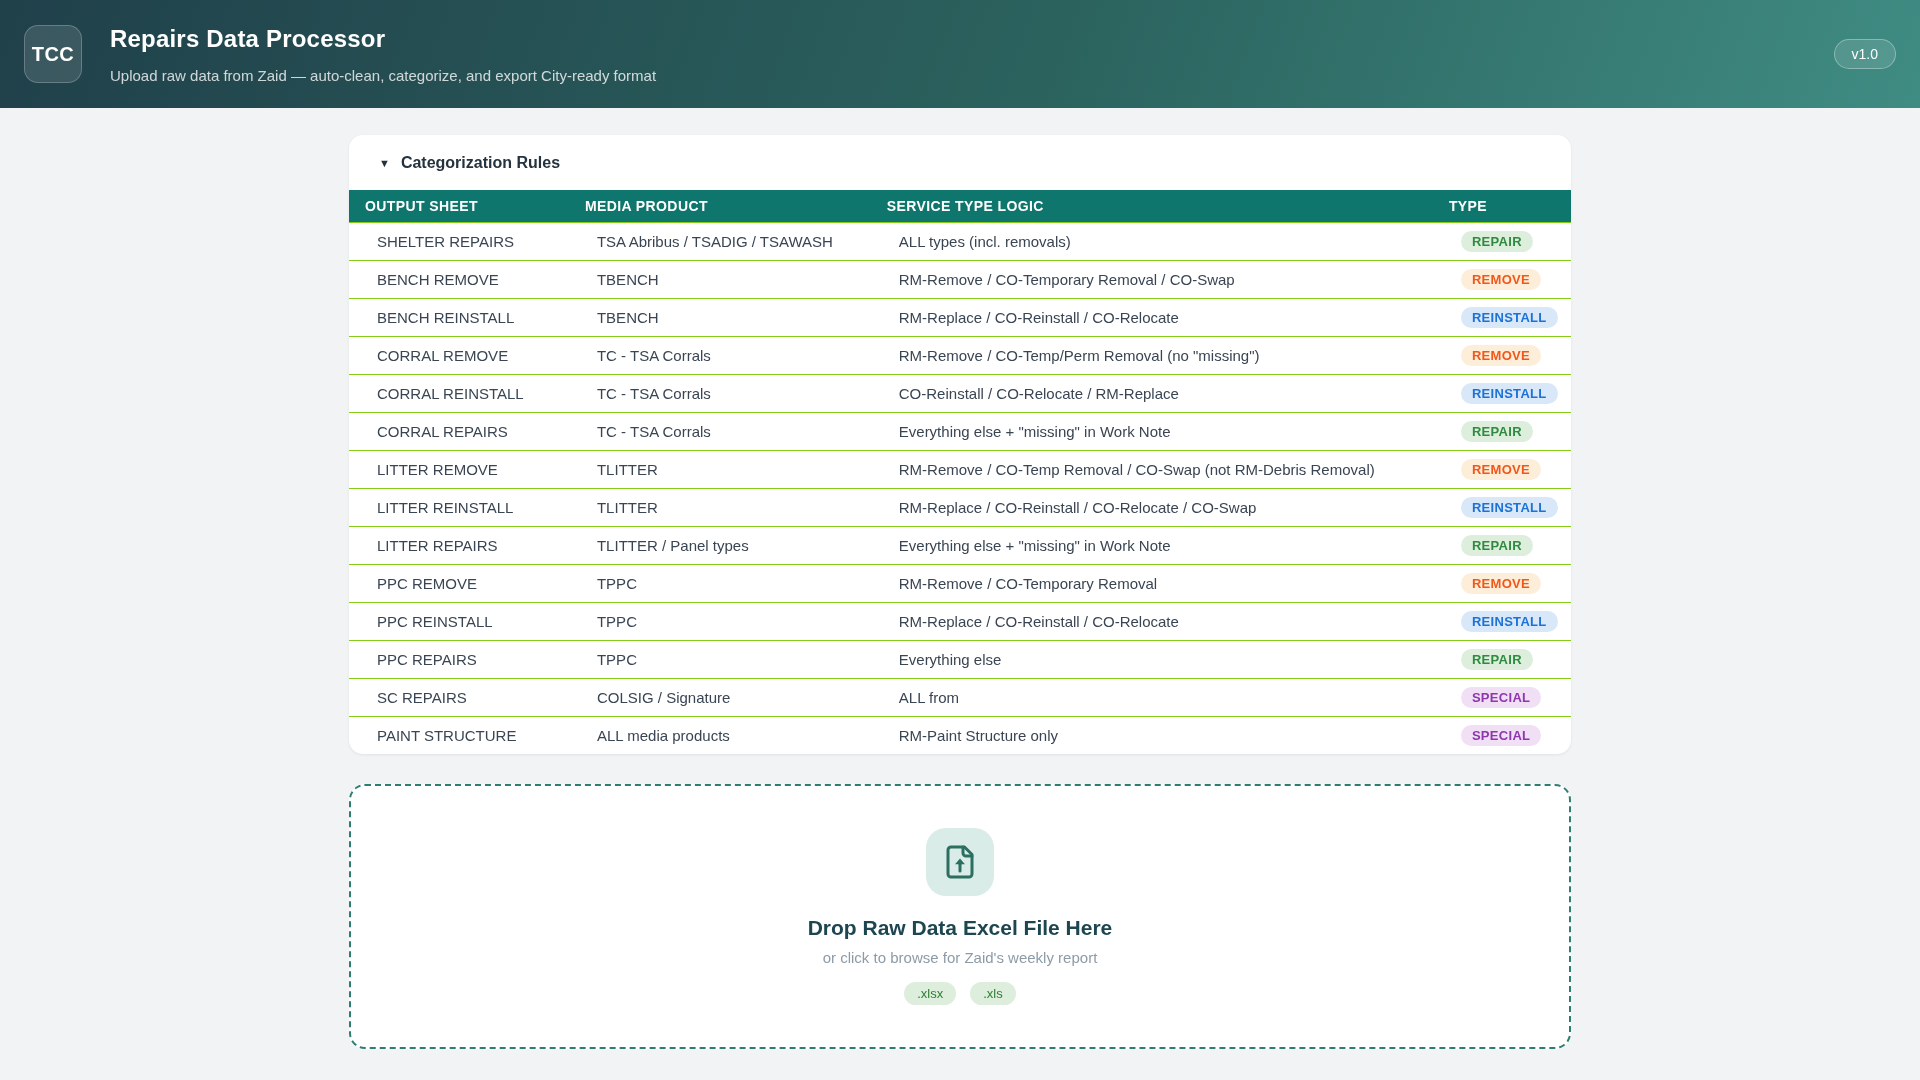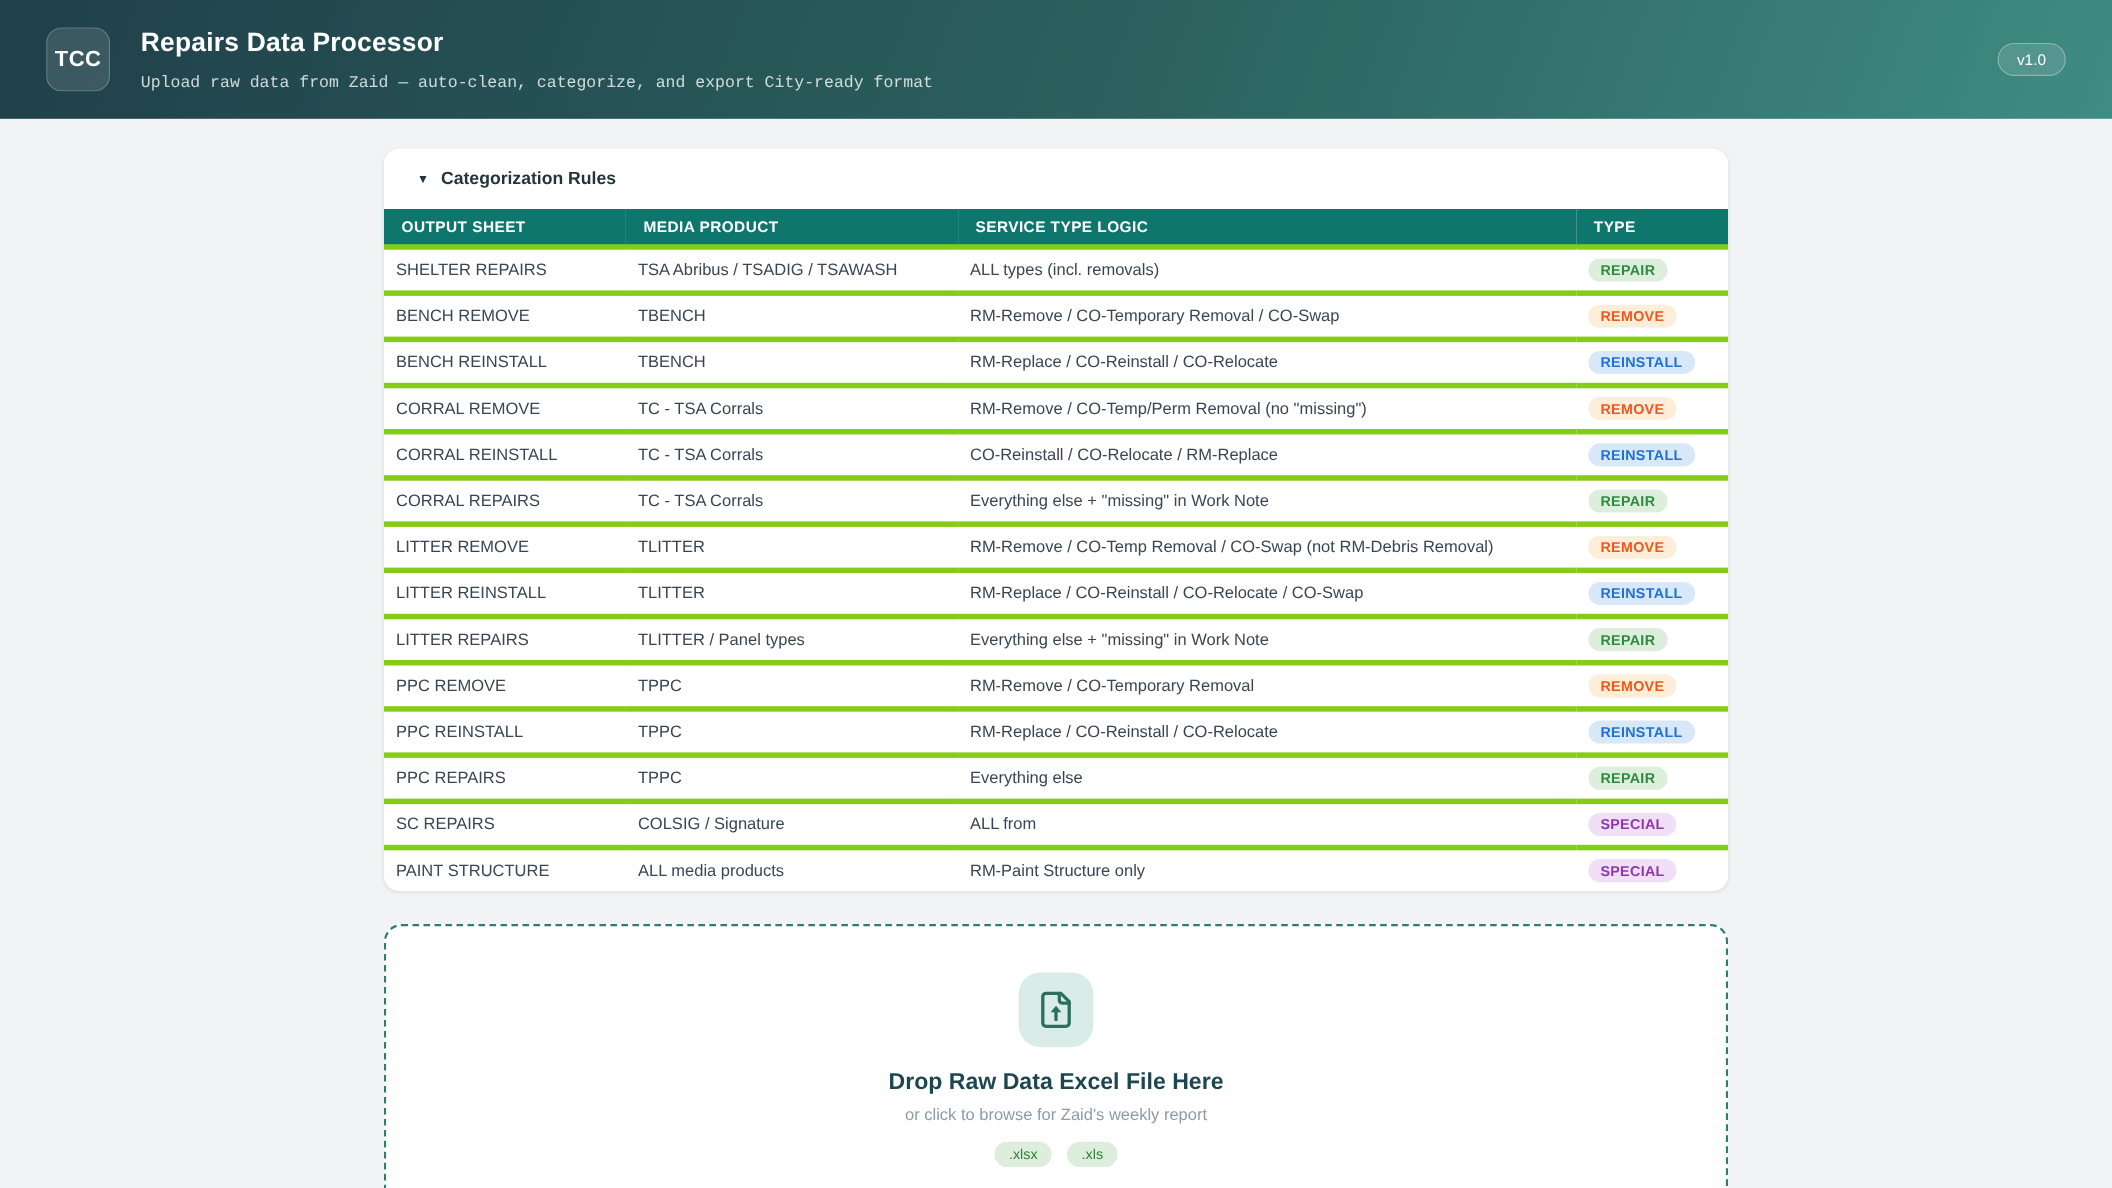--- a/index.html
+++ b/index.html
@@ -9,21 +9,21 @@
     background: #f2f3f5;
     overflow: hidden;
   }
 
   
   .app-header {
     height: 108px;
     background: linear-gradient(110deg, #20404a 0%, #2b625e 55%, #3f8c83 100%);
     display: flex;
     align-items: center;
-    padding: 0 42px;
+    padding: 0 24px;
   }
   .app-logo {
     width: 58px; height: 58px;
     border-radius: 14px;
     background: rgba(255,255,255,0.12);
     border: 1px solid rgba(255,255,255,0.22);
     color: #ffffff;
     font-size: 20px; font-weight: bold; letter-spacing: 0.5px;
     display: flex; align-items: center; justify-content: center;
     margin-right: 28px;
@@ -31,21 +31,20 @@
   .header-text .page-title {
     color: #ffffff;
     font-size: 24px;
     font-weight: bold;
     letter-spacing: 0.2px;
   }
   .header-text .page-subtitle {
     color: rgba(255,255,255,0.78);
     font-size: 15px;
     margin-top: 14px;
-    font-family: Liberation Mono, monospace;
   }
   .version-badge {
     margin-left: auto;
     color: #ffffff;
     font-size: 14px;
     padding: 6px 17px;
     border-radius: 999px;
     background: rgba(255,255,255,0.12);
     border: 1px solid rgba(255,255,255,0.32);
   }
@@ -93,24 +92,24 @@
     font-size: 14px;
     font-weight: bold;
     letter-spacing: 0.4px;
     padding: 8px 16px;
   }
   .rules-table th:nth-child(1) { width: 18%; }
   .rules-table th:nth-child(2) { width: 24.7%; }
   .rules-table th:nth-child(3) { width: 46%; }
   .rules-table th:nth-child(4) { width: 11.3%; }
   .rules-table tbody td {
-    padding: 8px 11px;
+    padding: 8px 28px;
     font-size: 15px;
     color: #3a4553;
-    border-top: 5px solid #84cc16;
+    border-top: 1px solid #84cc16;
     height: 34px;
     white-space: nowrap;
     overflow: hidden;
   }
   .badge {
     display: inline-block;
     padding: 3px 11px;
     border-radius: 999px;
     font-size: 13px;
     font-weight: bold;

